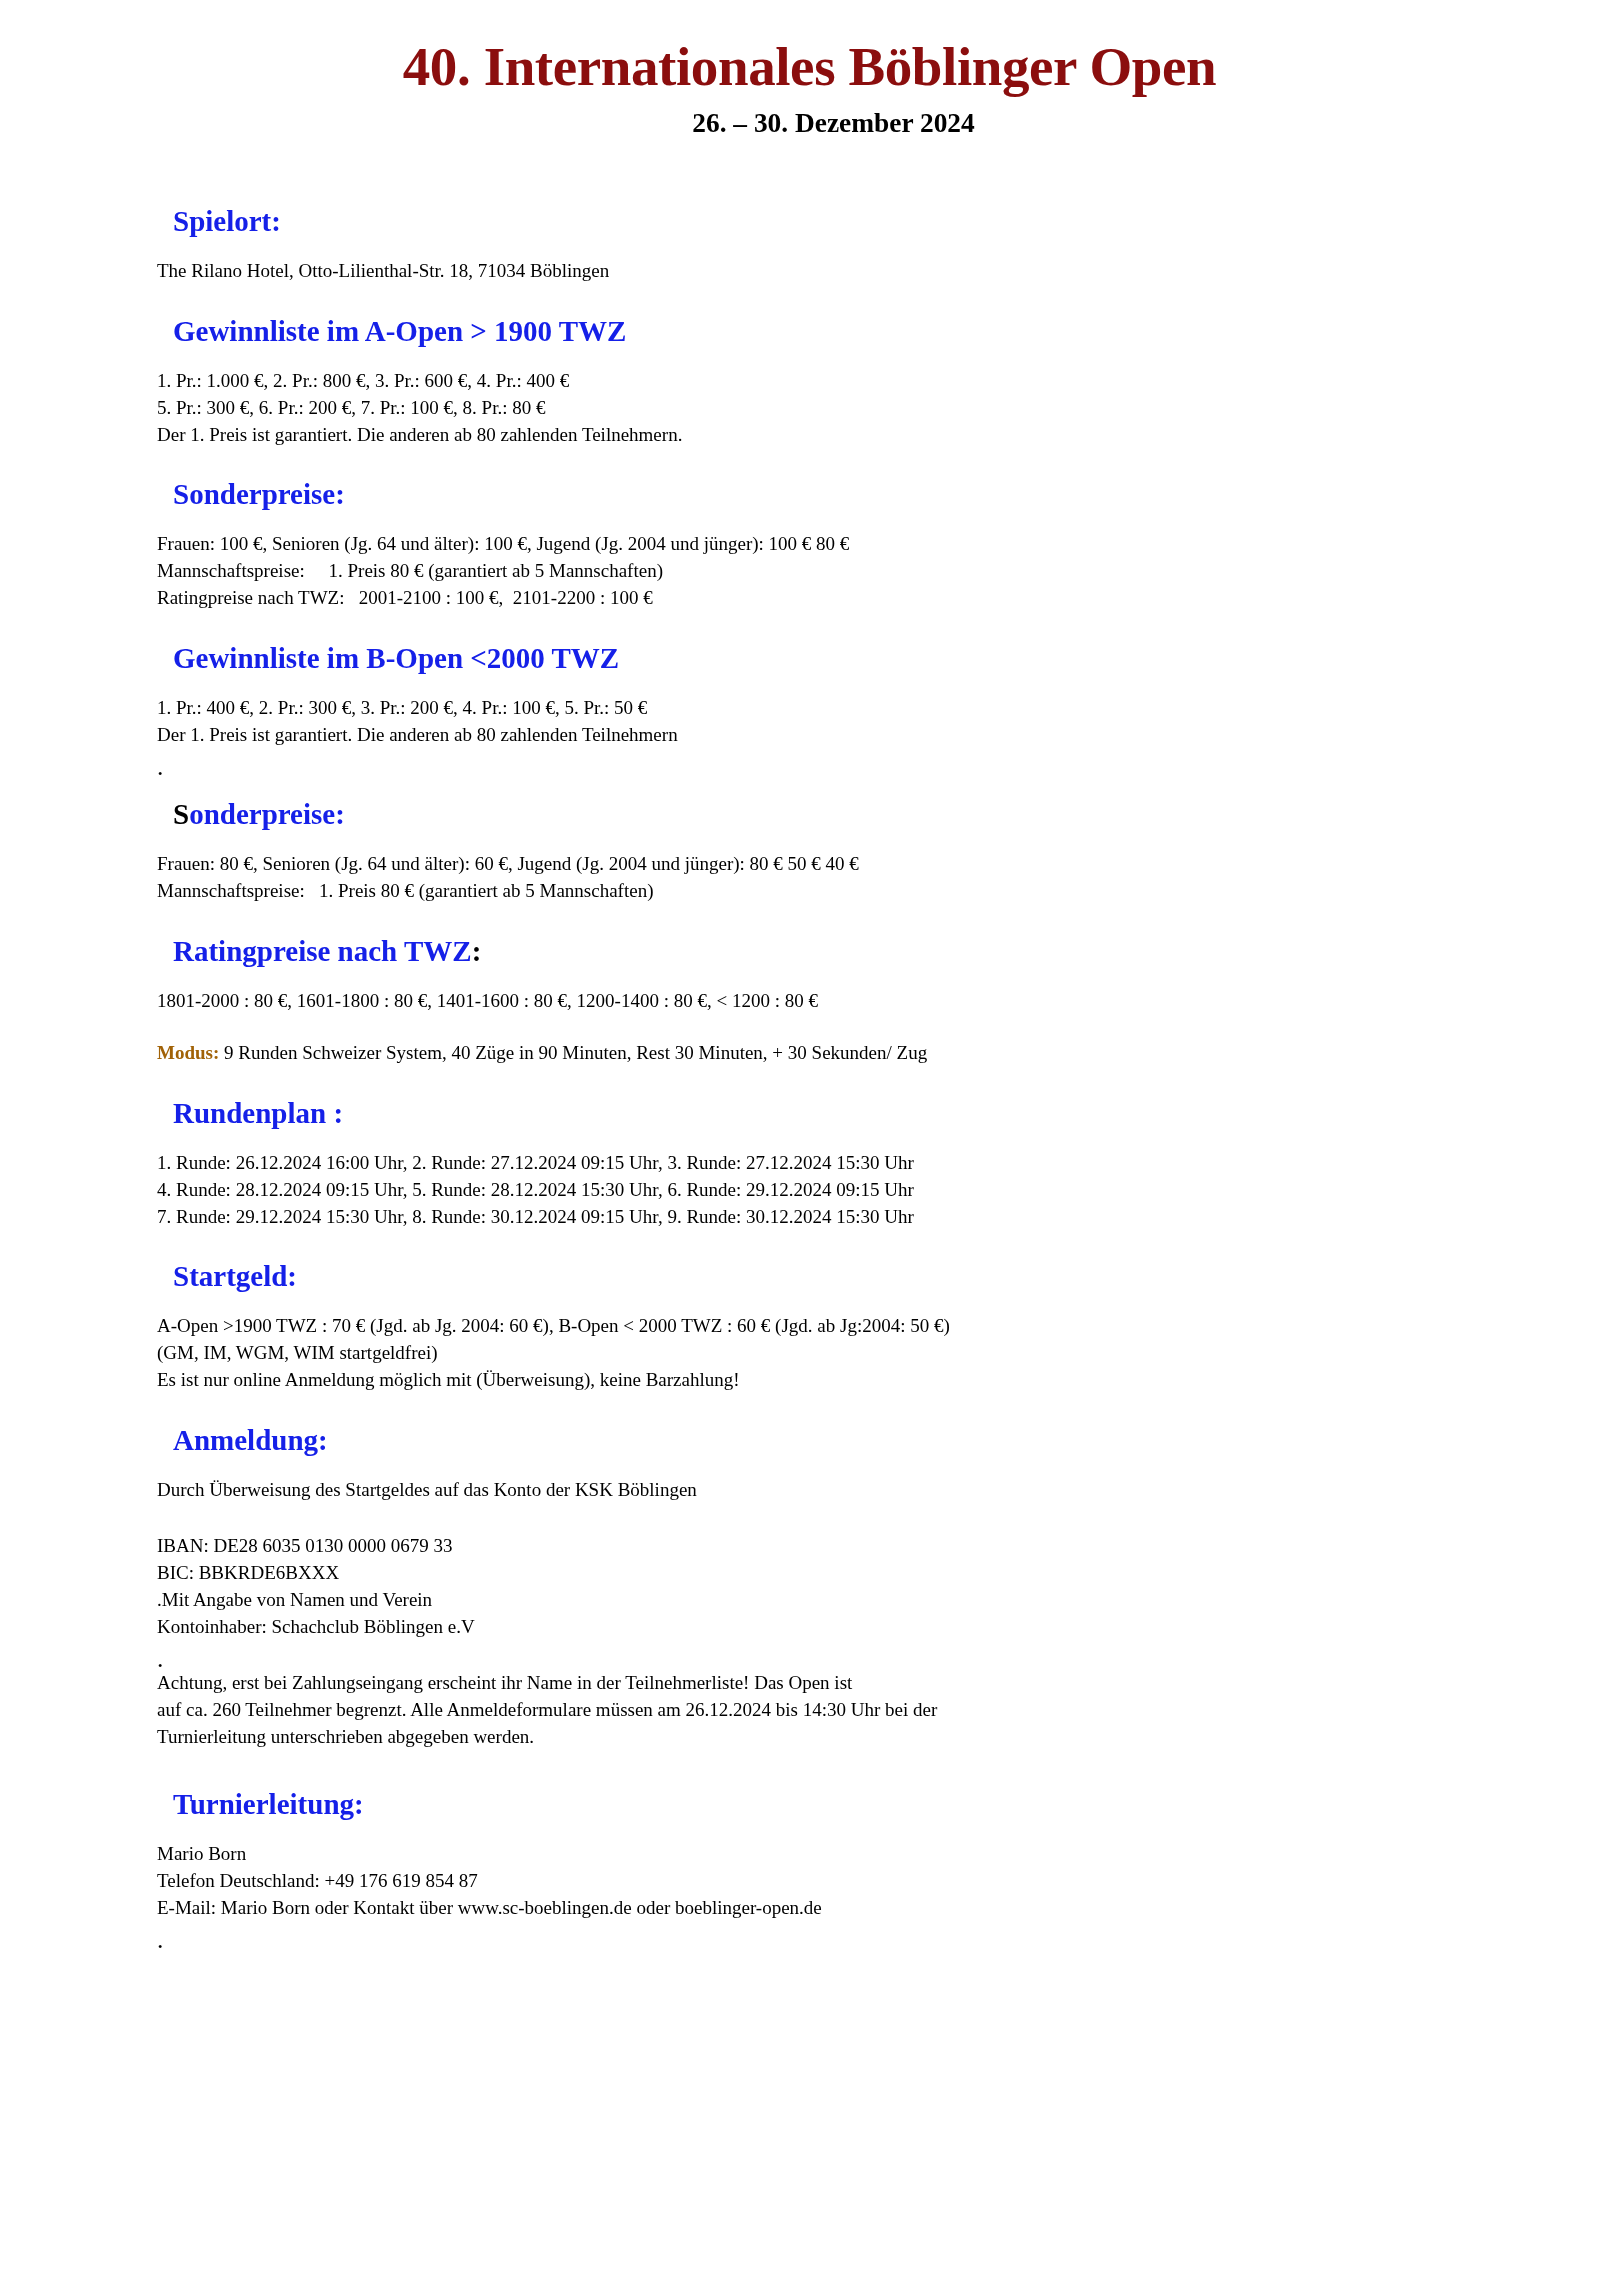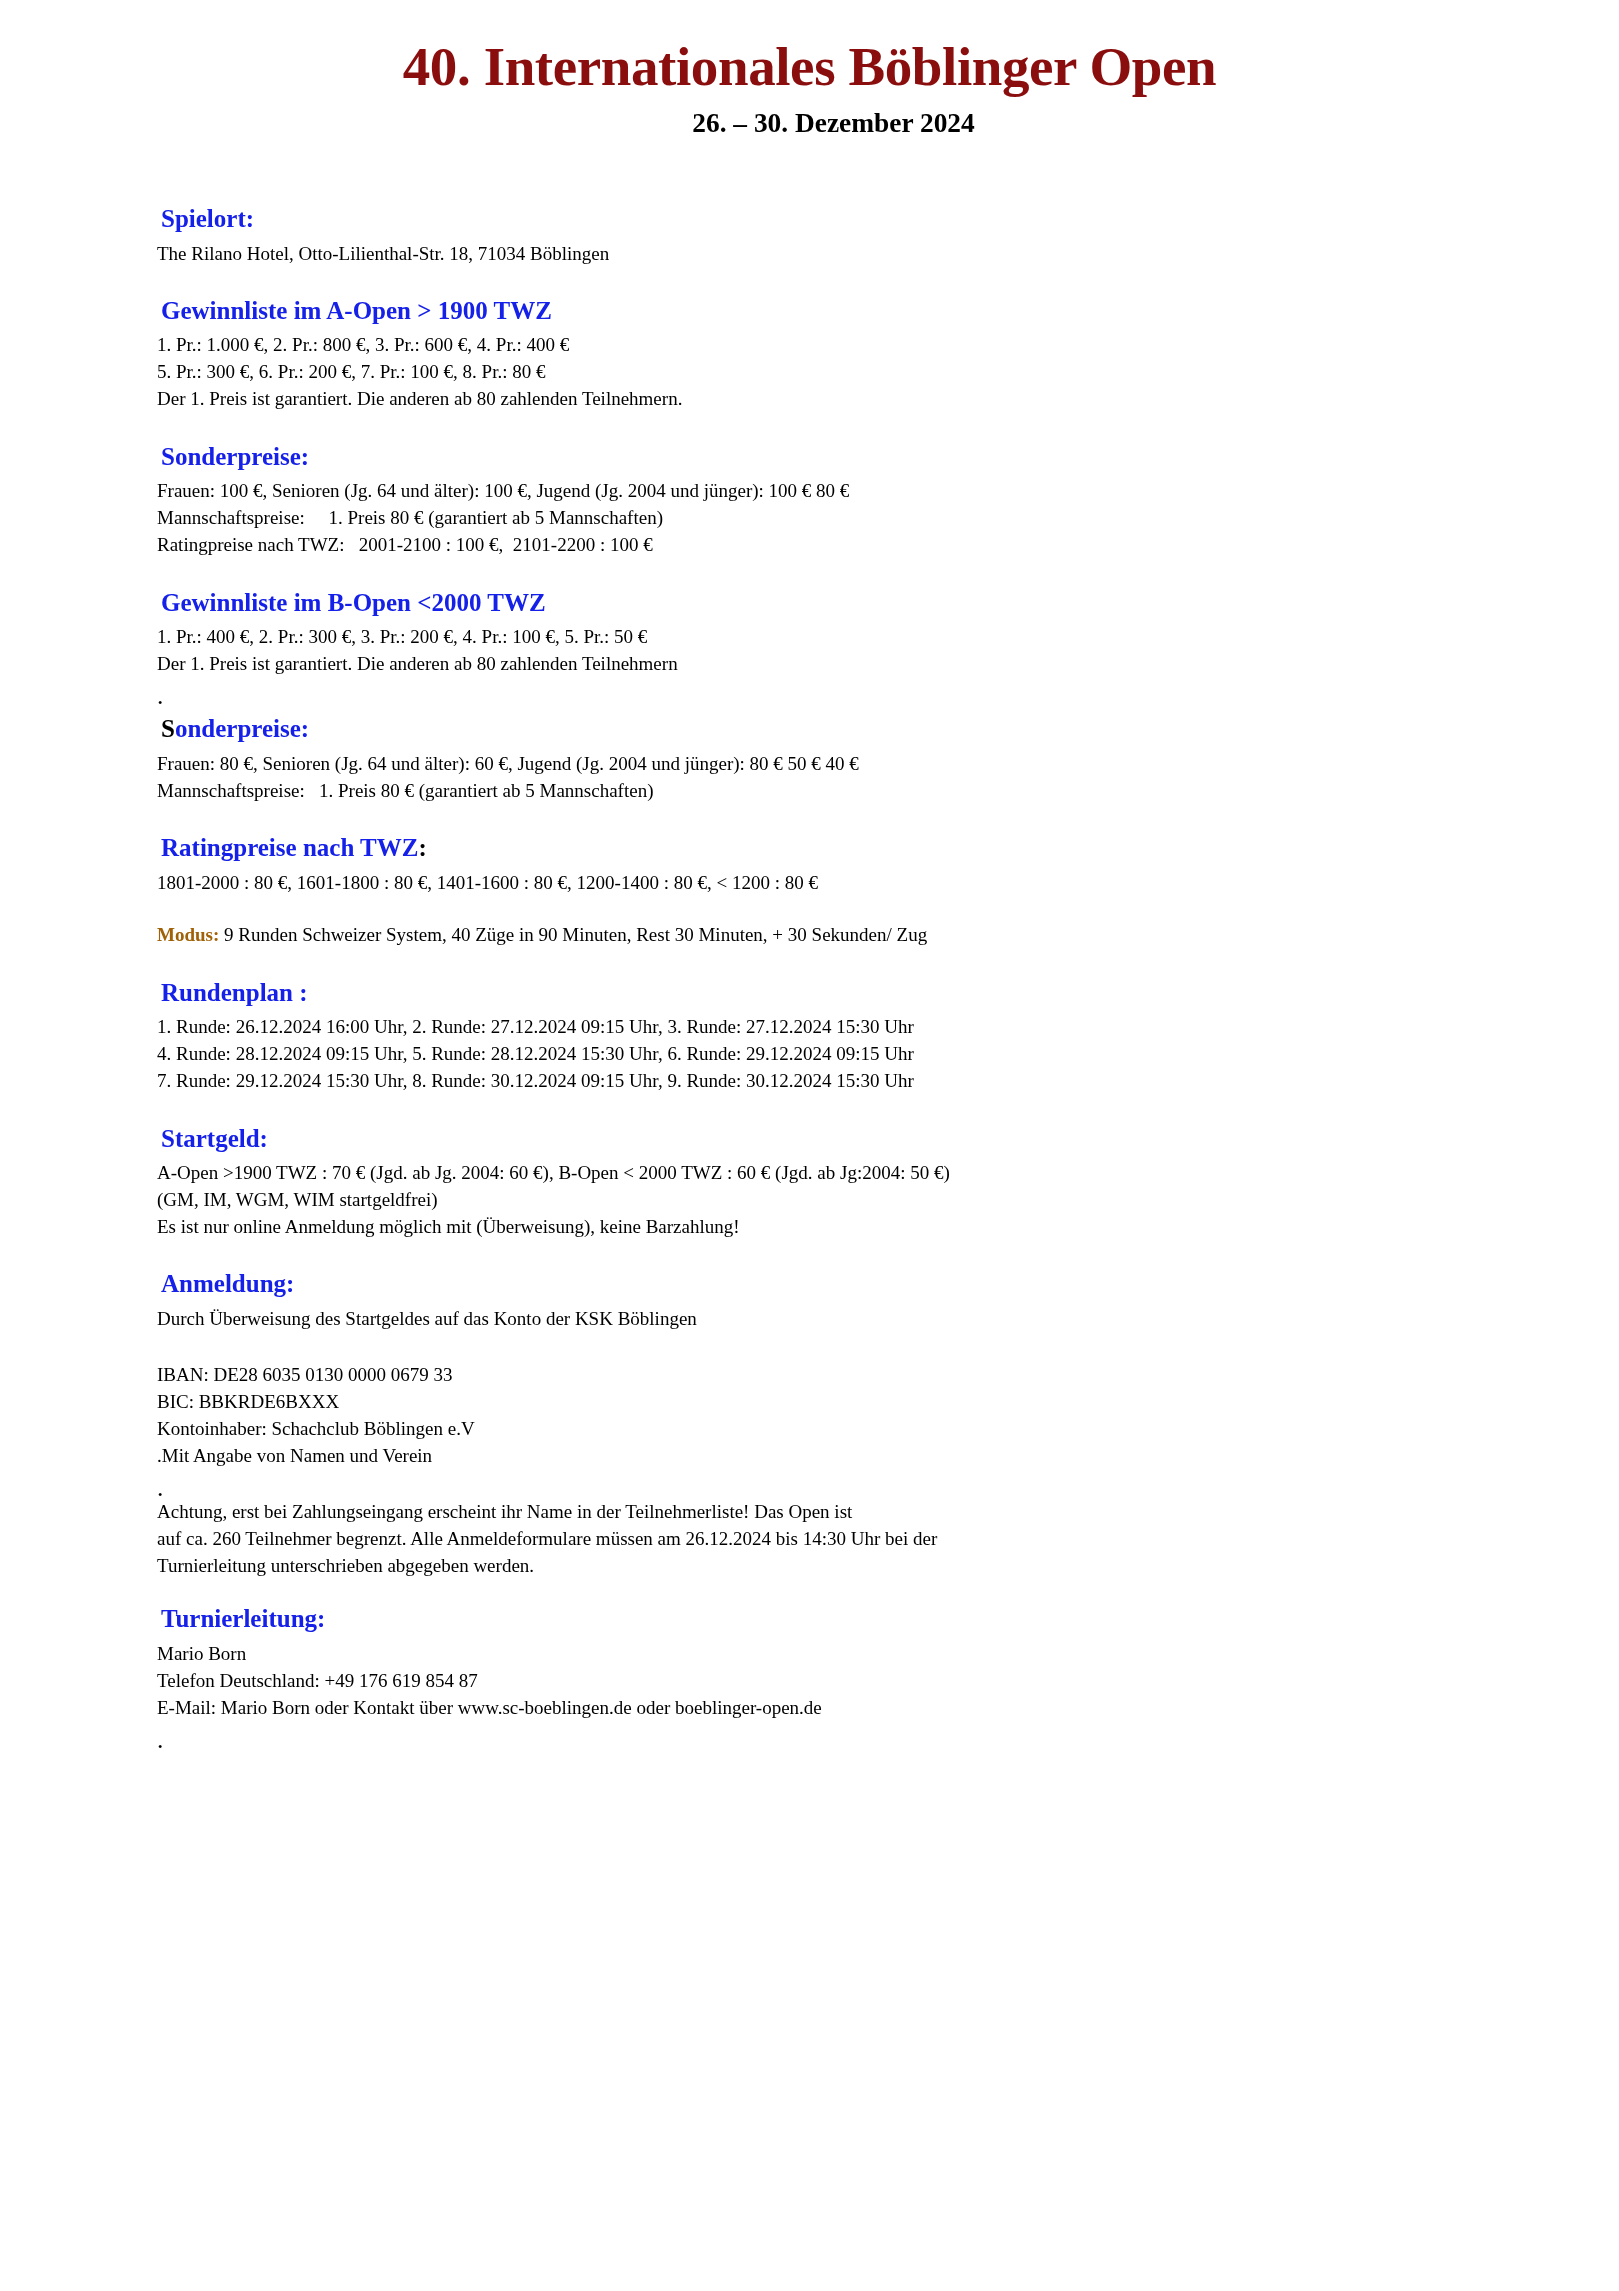--- a/index.html
+++ b/index.html
@@ -48,23 +48,23 @@
   }
   .section {
     margin: 0 0 25.5px 0;
   }
   .section.tight {
     margin-bottom: 0;
   }
   .hdr {
     color: #1520e8;
     font-weight: bold;
-    font-size: 25px;
+    font-size: 29px;
     line-height: 1.42;
-    margin: 4px;
+    margin: 16px;
     white-space: pre-wrap;
   }
   .hdr .black-lead {
     color: #000000;
   }
   .hdr .black-tail {
     color: #000000;
     font-weight: bold;
   }
   .line {
@@ -152,22 +152,22 @@
       <div class="line">(GM, IM, WGM, WIM startgeldfrei)</div>
       <div class="line">Es ist nur online Anmeldung möglich mit (Überweisung), keine Barzahlung!</div>
     </div>
 
     <div class="section tight">
       <div class="hdr">Anmeldung:</div>
       <div class="line">Durch Überweisung des Startgeldes auf das Konto der KSK Böblingen</div>
       <div class="spacer-md"></div>
       <div class="line">IBAN: DE28 6035 0130 0000 0679 33</div>
       <div class="line">BIC: BBKRDE6BXXX</div>
+      <div class="line">.Mit Angabe von Namen und Verein</div>
       <div class="line">Kontoinhaber: Schachclub Böblingen e.V</div>
-      <div class="line">.Mit Angabe von Namen und Verein</div>
       <div class="dot-line">.</div>
       <div class="line">Achtung, erst bei Zahlungseingang erscheint ihr Name in der Teilnehmerliste! Das Open ist</div>
       <div class="line">auf ca. 260 Teilnehmer begrenzt. Alle Anmeldeformulare müssen am 26.12.2024 bis 14:30 Uhr bei der</div>
       <div class="line">Turnierleitung unterschrieben abgegeben werden.</div>
     </div>
 
     <div class="spacer-sm"></div>
 
     <div class="section tight">
       <div class="hdr">Turnierleitung:</div>

